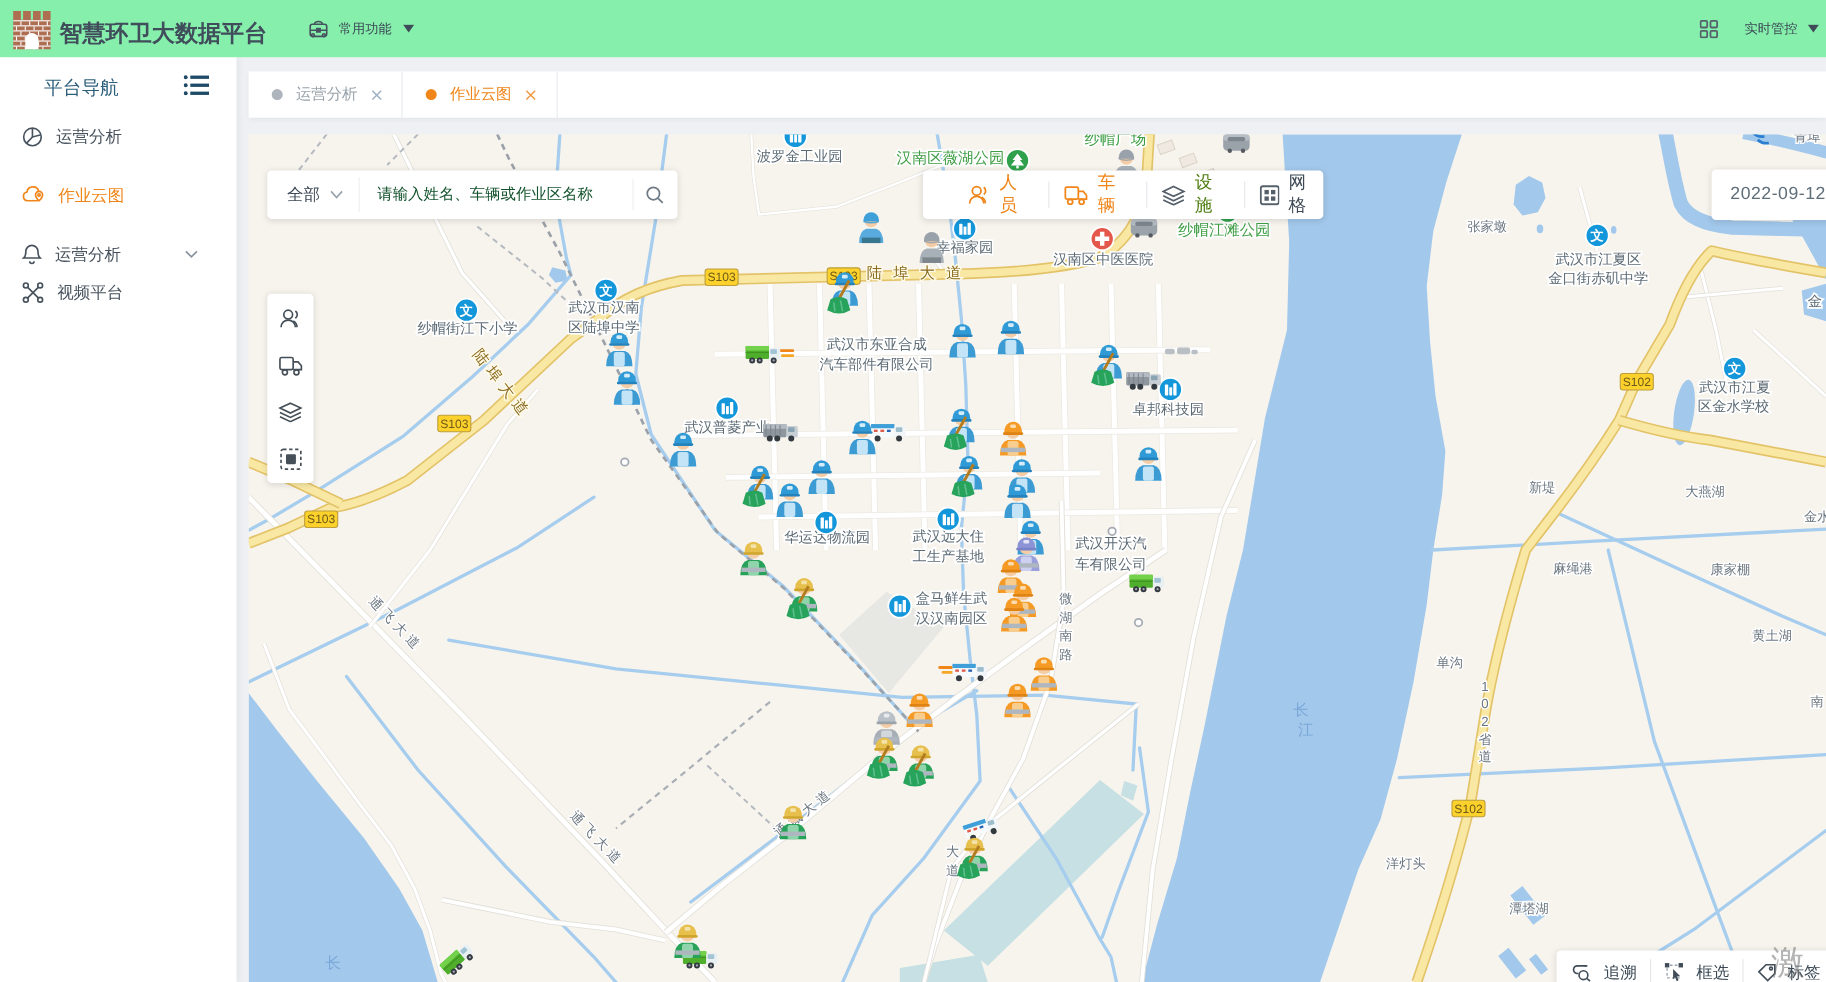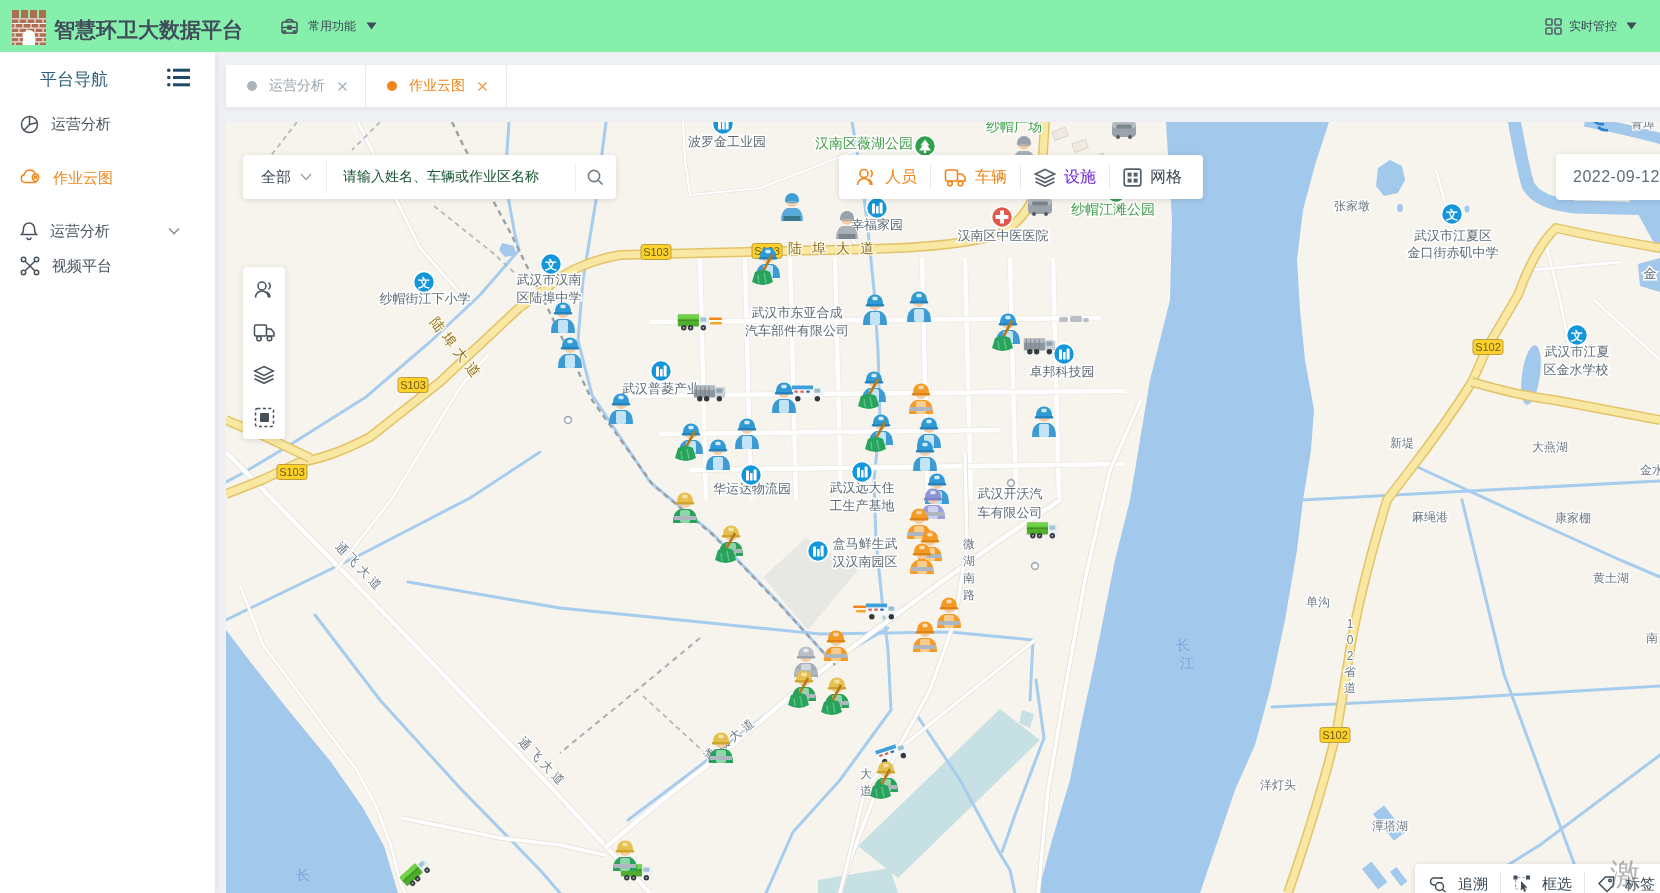--- a/index.html
+++ b/index.html
@@ -17,21 +17,21 @@
   .mitem.active { color:#f08519; }
   
   #tabstrip { position:absolute; left:226px; top:65px; width:1434px; height:42px; background:#fff; box-shadow:0 2px 5px rgba(0,0,0,0.06); z-index:10; }
   .tab { position:absolute; top:0; height:42px; display:flex; align-items:center; border-right:1px solid #e8eaee; font-size:14px; }
   .dot { width:10px; height:10px; border-radius:50%; margin-right:12px; }
   
   #map { position:absolute; left:226px; top:122px; width:1434px; height:771px; background:#f7f4ee; overflow:hidden; z-index:5; }
   
   .panel { position:absolute; background:#fff; border-radius:4px; box-shadow:0 1px 6px rgba(0,0,0,0.12); z-index:12; }
   #search { left:243px; top:155px; width:373px; height:44px; display:flex; align-items:center; }
-  #btngroup { left:839px; top:155px; width:364px; height:44px; display:flex; align-items:center; }
+  #btngroup { left:839px; top:155px; width:364px; height:44px; display:flex; align-items:center;padding-left:24px; }
   .bitem { display:flex; align-items:center; font-size:16px; }
   .bsep { width:1px; height:24px; background:#e4e7ea; }
   #datebox { left:1556px; top:154px; width:130px; height:46px; }
   #datebox span { position:absolute; left:17px; top:14px; font-size:16px; color:#5f6e78; letter-spacing:0.5px;}
   #ltool { left:243px; top:267px; width:42px; height:172px; display:flex; flex-direction:column; align-items:center; justify-content:space-around; }
   #btool { left:1415px; top:864px; width:260px; height:40px; display:flex; align-items:center; font-size:15px; color:#3c4a55; }
   #wmark { position:absolute; left:1610px; top:854px; font-size:31px; color:rgba(105,105,105,0.5); z-index:14; letter-spacing:0px;}
 </style>
 </head>
 <body>
@@ -91,21 +91,21 @@
         <path d="M0.5 0.5 L10.5 0.5 L5.5 7.5 Z" fill="#3f4b58"></path>
       </svg>
   </div>
   <div class="hitem" style="left:1545px;">
     <svg width="17" height="17" viewBox="0 0 17 17" fill="none" stroke="#55606b" stroke-width="1.6">
       <rect x="1" y="1" width="6" height="6" rx="1"></rect>
         <rect x="10" y="1" width="6" height="6" rx="1"></rect>
       <rect x="1" y="10" width="6" height="6" rx="1"></rect>
         <rect x="10" y="10" width="6" height="6" rx="1"></rect>
     </svg>
-    <span style="margin-left:7px">实时管控</span>
+    <span style="margin-left:24px">实时管控</span>
     <svg width="11" height="8" viewBox="0 0 11 8" style="margin-left:9px">
         <path d="M0.5 0.5 L10.5 0.5 L5.5 7.5 Z" fill="#3f4b58"></path>
       </svg>
   </div>
 </div>
 
 <div id="sidebar">
   <div id="navtitle">平台导航</div>
   <svg class="abs" style="left:167px;top:16px" width="23" height="19" viewBox="0 0 23 19">
     <g fill="#1d4a66">
@@ -822,21 +822,21 @@
   <div class="bitem" style="margin-left:13px;color:#f08519">
     <svg width="23" height="19" viewBox="0 0 23 19" fill="none" stroke="#f08519" stroke-width="1.6">
       <rect x="1.5" y="2" width="12" height="11" rx="1.5"></rect>
         <path d="M13.5 6 H18 l3 3.5 V13 h-7.5"></path>
       <circle cx="6" cy="15.5" r="2.3"></circle>
         <circle cx="16.5" cy="15.5" r="2.3"></circle>
     </svg>
     <span style="margin-left:8px">车辆</span>
   </div>
   <div class="bsep" style="margin-left:13px"></div>
-  <div class="bitem" style="margin-left:13px;color:#6d28d9">
+  <div class="bitem" style="margin-left:13px;color:#4d7c0f">
     <svg width="22" height="19" viewBox="0 0 22 19" fill="none" stroke="#55606b" stroke-width="1.6">
       <path d="M11 1.5 L20.5 6 L11 10.5 L1.5 6 Z"></path>
         <path d="M1.5 10 L11 14.5 L20.5 10"></path>
         <path d="M1.5 13.8 L11 18.3 L20.5 13.8"></path>
     </svg>
     <span style="margin-left:8px">设施</span>
   </div>
   <div class="bsep" style="margin-left:13px"></div>
   <div class="bitem" style="margin-left:13px;color:#3c4855">
     <svg width="19" height="19" viewBox="0 0 19 19" fill="none" stroke="#55606b" stroke-width="1.7">

